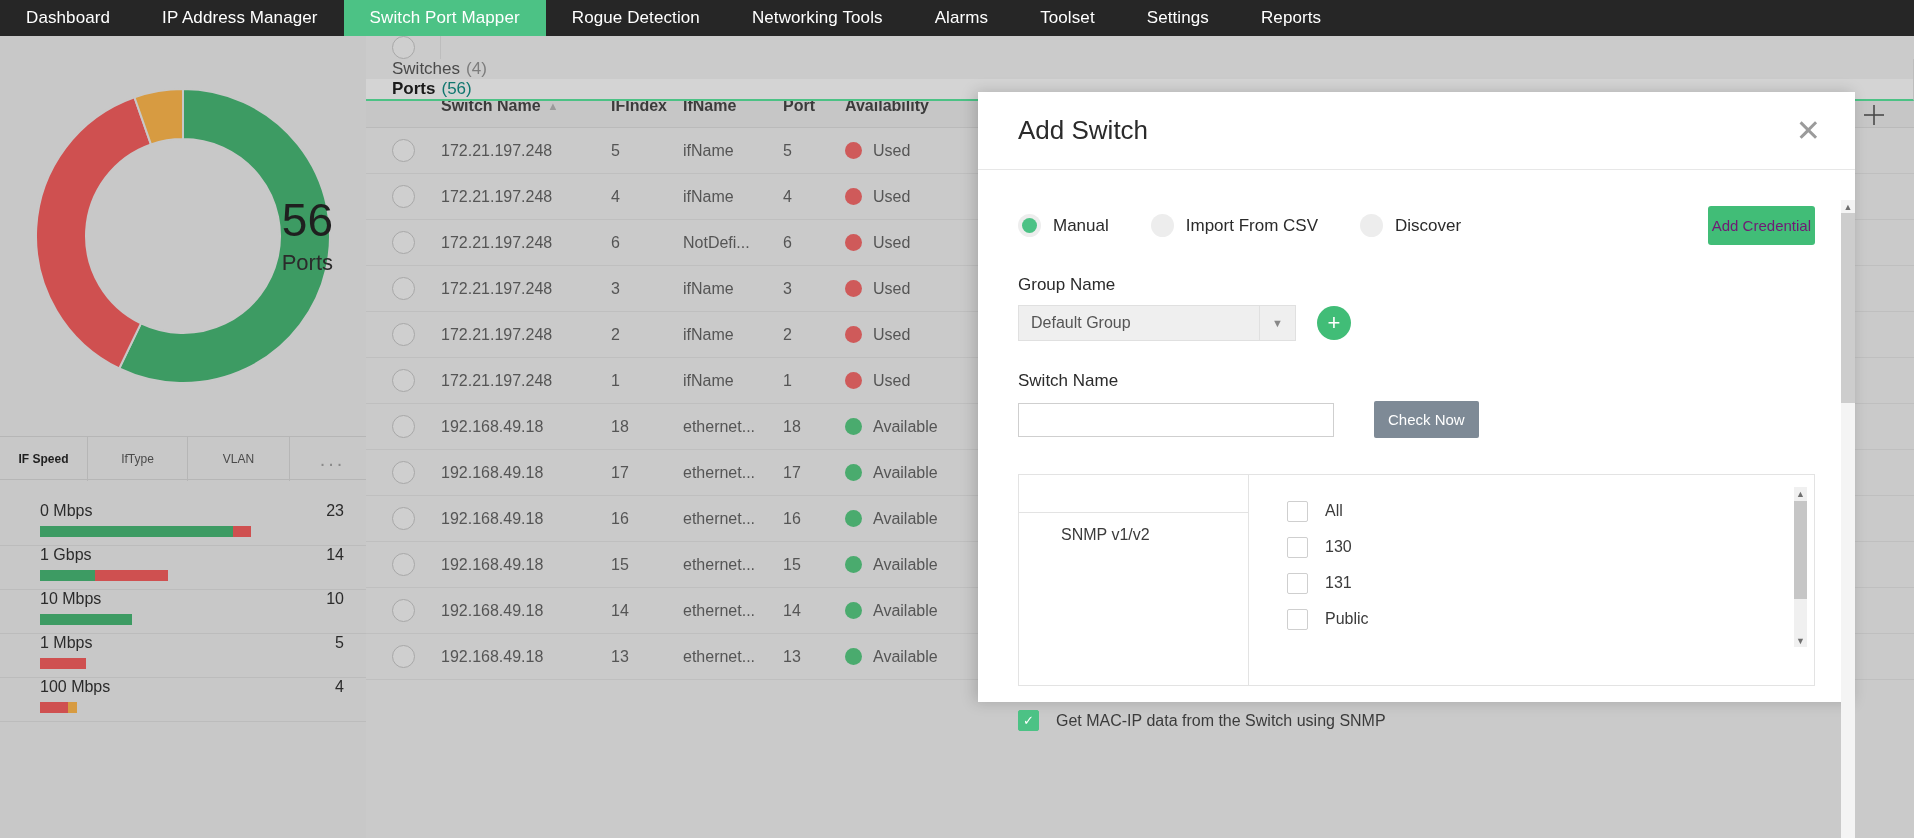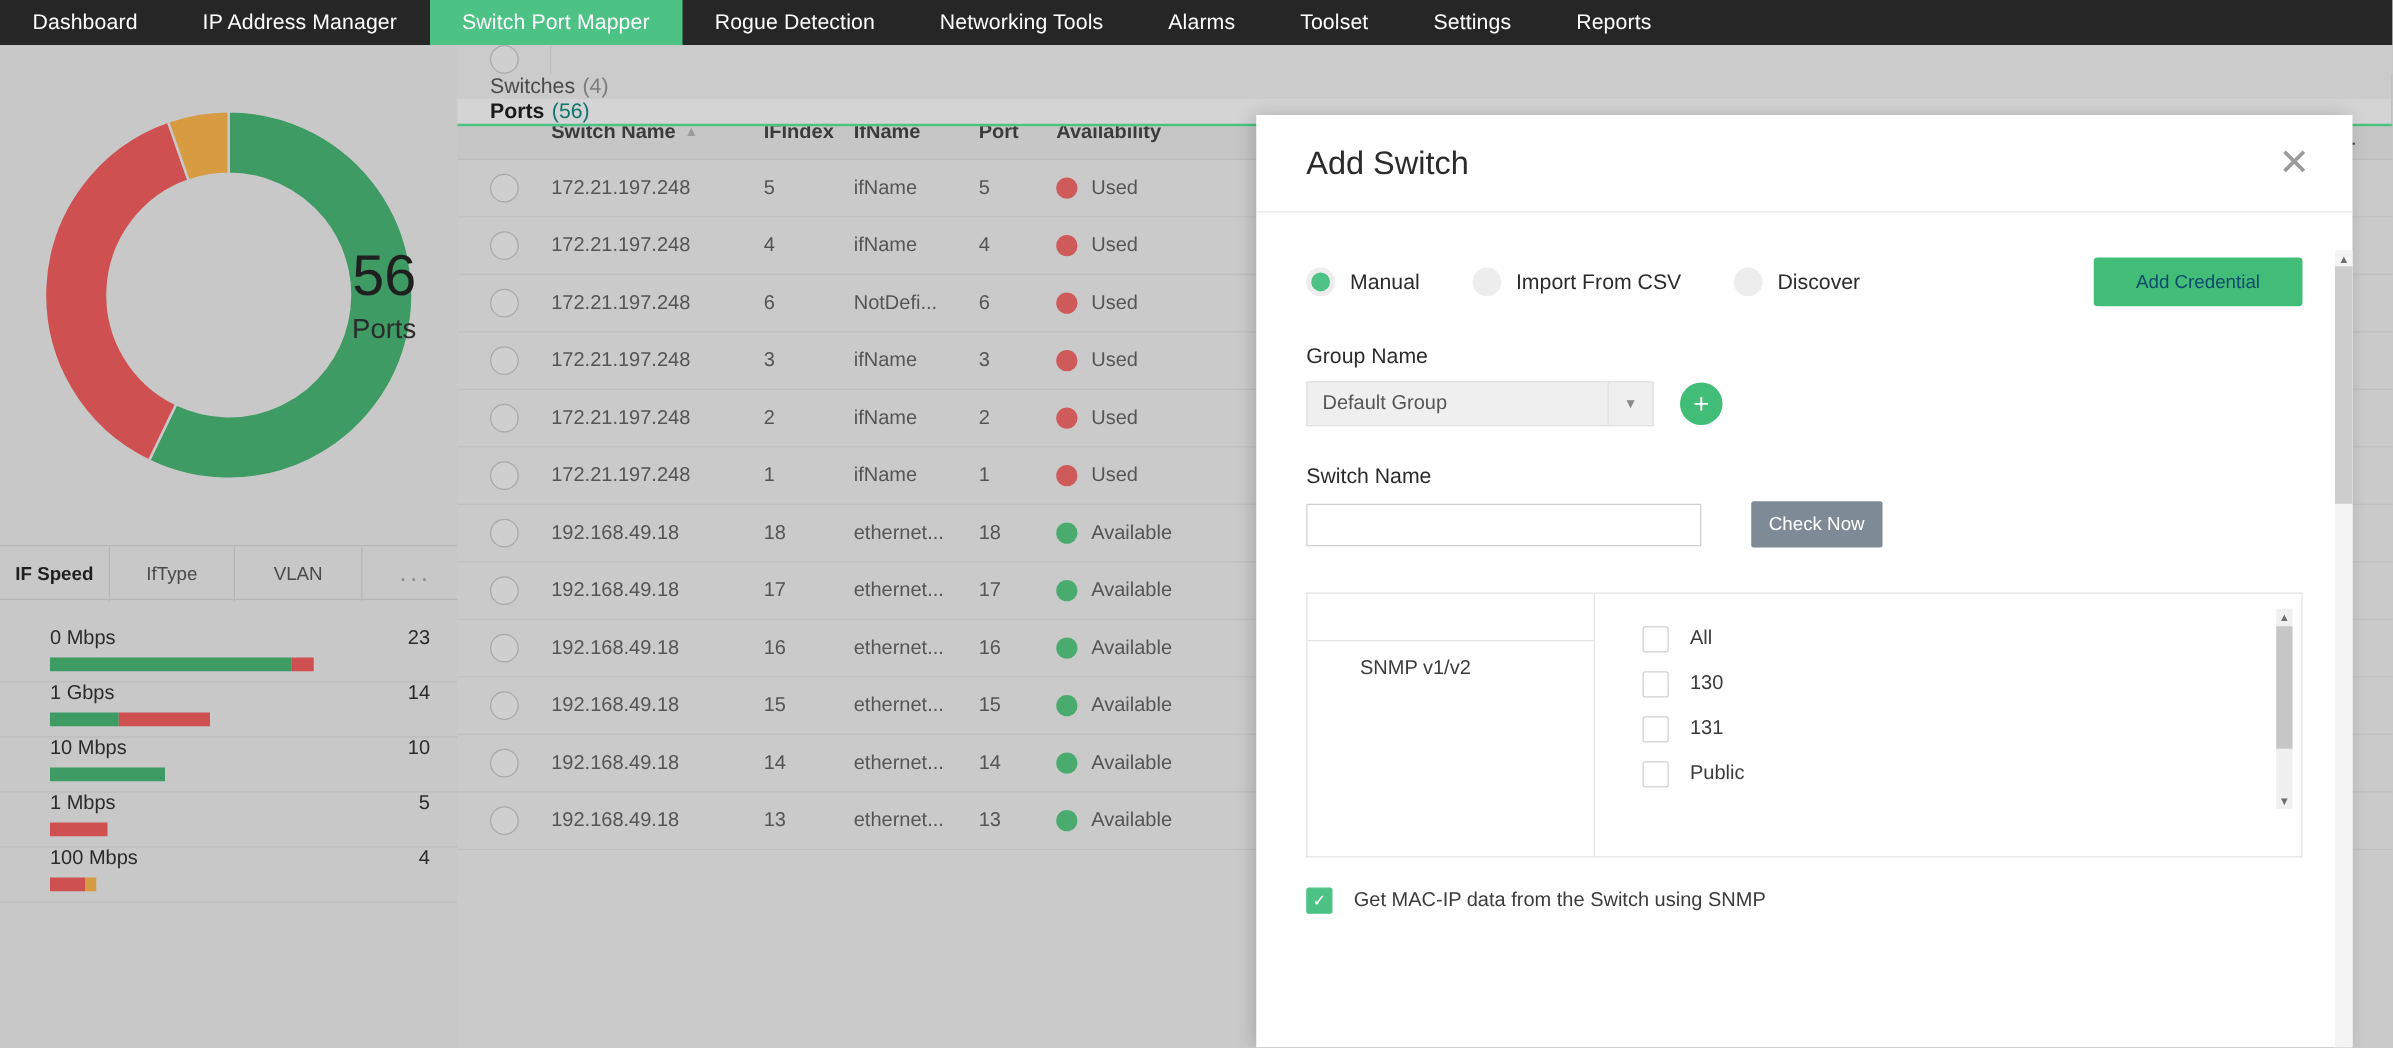--- a/index.html
+++ b/index.html
@@ -46,21 +46,21 @@
   }
   #donut-value { font-size: 46px; color: #1f1f1f; line-height: 1; }
   #donut-label { font-size: 22px; color: #2b2b2b; margin-top: 7px; }
 
   #chart-tabs {
     display: flex; height: 44px; border-top: 1px solid #b6b6b6;
     border-bottom: 1px solid #b6b6b6; background: #c8c8c8;
   }
   .chart-tab {
     flex: 0 0 auto; display: flex; align-items: center; justify-content: center;
-    font-size: 15px; color: #4a4a4a; border-right: 1px solid #b6b6b6;
+    font-size: 12px; color: #4a4a4a; border-right: 1px solid #b6b6b6;
     height: 44px;
   }
   .chart-tab.active { color: #1f1f1f; font-weight: bold; }
   #tab-ifspeed { width: 88px; }
   #tab-iftype  { width: 100px; }
   #tab-vlan    { width: 102px; }
   #tab-more    { width: 86px; letter-spacing: 3px; color: #8a8a8a; font-size: 20px; }
 
   #bars-panel { padding: 22px 0 0 0; }
   .bar-row {
@@ -127,21 +127,21 @@
   .c-ifidx { width: 72px; }
   .c-ifnam { width: 100px; }
   .c-port  { width: 62px; }
   .c-avail { width: 160px; }
   .c-stat  { width: 120px; }
   .sort-arrow { margin-left: 7px; color: #9a9a9a; font-size: 11px; }
   .dot { width: 17px; height: 17px; border-radius: 50%; margin-right: 11px; }
 
   
   #modal {
-    position: absolute; top: 92px; left: 1005px; width: 877px; height: 746px;
+    position: absolute; top: 92px; left: 978px; width: 877px; height: 610px;
     background: #ffffff; box-shadow: -3px 0 14px rgba(0,0,0,.18);
   }
   #modal-header {
     height: 78px; display: flex; align-items: center;
     padding: 0 40px; border-bottom: 1px solid #e7e7e7;
     position: relative;
   }
   #modal-title { font-size: 26px; color: #2b2b2b; }
   #modal-close {
     position: absolute; right: 34px; top: 50%; transform: translateY(-50%);
@@ -155,22 +155,22 @@
   .radio-outer {
     width: 23px; height: 23px; border-radius: 50%; background: #ededed;
     display: flex; align-items: center; justify-content: center; margin-right: 12px;
   }
   .radio-outer.checked { background: #ededed; }
   .radio-inner {
     width: 15px; height: 15px; border-radius: 50%; background: #4cc285;
   }
   .radio-text { font-size: 17px; color: #2b2b2b; white-space: nowrap; }
   #add-credential-btn {
-    margin-left: auto; background: #41bd77; color: #0c4a6e; border: none;
-    font-size: 15px; padding: 11px 34px; border-radius: 3px; cursor: pointer;
+    margin-left: auto; background: #41bd77; color: #701a75; border: none;
+    font-size: 15px; padding: 11px 4px; border-radius: 3px; cursor: pointer;
     font-family: "Liberation Sans", sans-serif;
   }
 
   .field-label { font-size: 17px; color: #2b2b2b; margin: 30px 0 10px 0; }
   #group-row { display: flex; align-items: center; }
   #group-select {
     width: 278px; height: 36px; background: #efefef; border: 1px solid #e0e0e0;
     display: flex; align-items: center; position: relative;
   }
   #group-select-value { font-size: 16px; color: #555; padding-left: 12px; }

